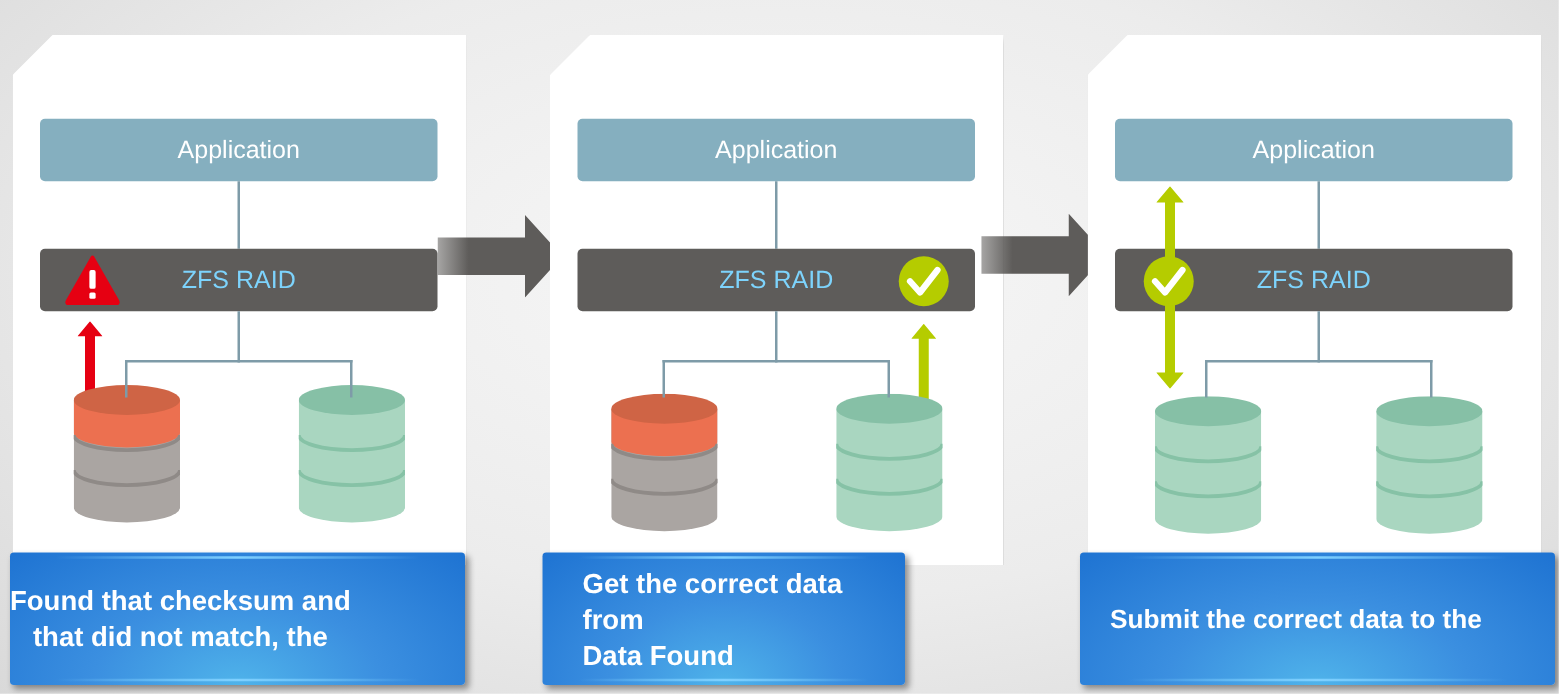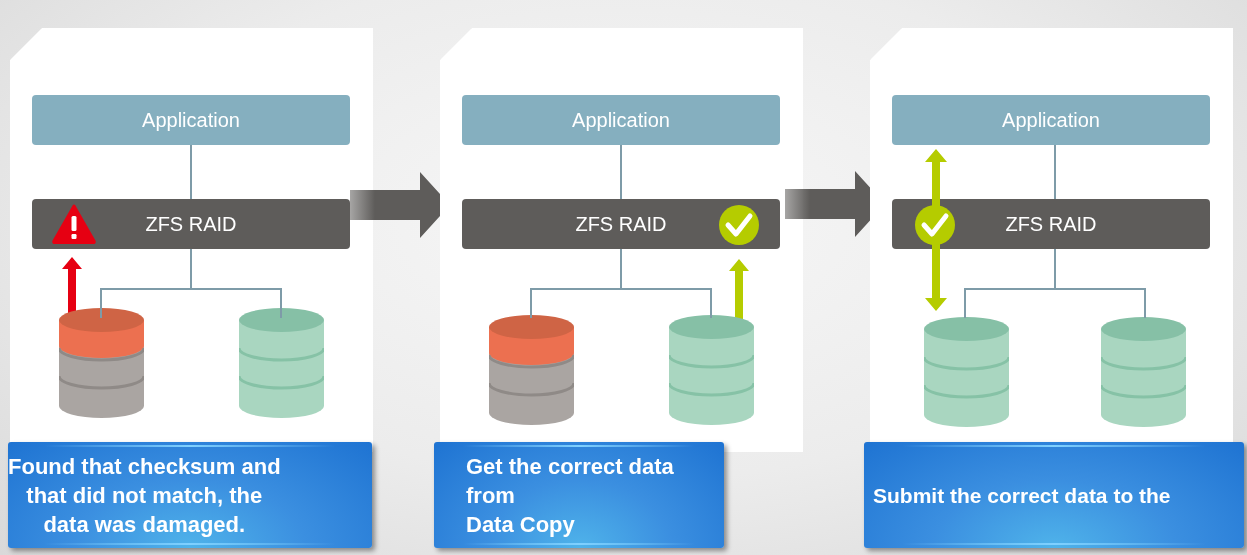--- a/index.html
+++ b/index.html
@@ -16,21 +16,21 @@
   }
   .panel-wrap { position: absolute; top: 0; width: 375px; height: 440px; margin-top: 20px; }
   .app-box {
     position: absolute; left: 22px; top: 67px; width: 318px; height: 50px;
     background: #85afbf; border-radius: 4px;
     color: #ffffff; font-size: 20px; line-height: 50px; text-align: center;
   }
   .raid-bar {
     position: absolute; left: 22px; top: 171px; width: 318px; height: 50px;
     background: #5e5c5a; border-radius: 4px;
-    color: #ffffff; font-size: 20px; line-height: 50px; text-align: center;
+    color: #7dd3fc; font-size: 20px; line-height: 50px; text-align: center;
   }
   .vline { position: absolute; width: 2px; background: #7e9ba8; }
   .hline { position: absolute; height: 2px; background: #7e9ba8; }
   .disk { position: absolute; width: 85px; height: 112px; }
   .caption {
     position: absolute; top: 442px; height: 106px;
     background: radial-gradient(ellipse at 50% 100%, #4fb3ea 0%, #3b8fe0 45%, #1e73d2 100%);
     border-radius: 3px;
     box-shadow: 3px 3px 5px rgba(0,0,0,0.4);
     color: #ffffff; font-weight: bold; font-size: 22px; line-height: 29px;
@@ -80,21 +80,20 @@
       <path d="M0 68 A42.5 12 0 0 0 85 68" fill="none" stroke="#86c2a6" stroke-width="3"></path>
       <ellipse cx="42.5" cy="12" rx="42.5" ry="12" fill="#86c0a6"></ellipse>
     </svg>
   </div>
 </div>
 
 <div class="caption" style="left:8px; width:364px; justify-content:flex-start; text-align:center;">
   <div>
     <div>Found that checksum and</div>
     <div>that did not match, the</div>
-    <div>data was damaged.</div>
   </div>
 </div>
 
 <svg class="flow-arrow" style="left:350px;" viewBox="0 0 100 66">
   <defs>
     <linearGradient id="ag1" x1="0" x2="1" y1="0" y2="0">
       <stop offset="0" stop-color="#5e5c5a" stop-opacity="0.55"></stop>
       <stop offset="0.25" stop-color="#5e5c5a"></stop>
       <stop offset="1" stop-color="#5e5c5a"></stop>
     </linearGradient>
@@ -130,21 +129,21 @@
       <path d="M0 40 A42.5 12 0 0 0 85 40" fill="none" stroke="#86c2a6" stroke-width="3"></path>
       <path d="M0 68 A42.5 12 0 0 0 85 68" fill="none" stroke="#86c2a6" stroke-width="3"></path>
       <ellipse cx="42.5" cy="12" rx="42.5" ry="12" fill="#86c0a6"></ellipse>
     </svg>
   </div>
 </div>
 
 <div class="caption" style="left:434px; width:290px; padding-left:32px;">
   <div>
     <div>Get the correct data from</div>
-    <div>Data Copy</div>
+    <div>Data Found</div>
   </div>
 </div>
 
 <svg class="flow-arrow" style="left:785px; top:171px;" viewBox="0 0 100 66">
   <defs>
     <linearGradient id="ag2" x1="0" x2="1" y1="0" y2="0">
       <stop offset="0" stop-color="#5e5c5a" stop-opacity="0.55"></stop>
       <stop offset="0.25" stop-color="#5e5c5a"></stop>
       <stop offset="1" stop-color="#5e5c5a"></stop>
     </linearGradient>
@@ -176,17 +175,17 @@
     </svg>
     <svg class="disk" style="left:231px; top:289px;" viewBox="0 0 85 112">
       <path d="M0 12 L0 98 A42.5 12 0 0 0 85 98 L85 12 Z" fill="#a9d6c0"></path>
       <path d="M0 40 A42.5 12 0 0 0 85 40" fill="none" stroke="#86c2a6" stroke-width="3"></path>
       <path d="M0 68 A42.5 12 0 0 0 85 68" fill="none" stroke="#86c2a6" stroke-width="3"></path>
       <ellipse cx="42.5" cy="12" rx="42.5" ry="12" fill="#86c0a6"></ellipse>
     </svg>
   </div>
 </div>
 
-<div class="caption" style="left:864px; width:380px; padding-left:9px; font-size:21px;align-items:center;">
+<div class="caption" style="left:864px; width:380px; padding-left:24px; font-size:21px;align-items:center;">
   <div>
     <div>Submit the correct data to the</div>
   </div>
 </div>
 
 </body></html>

